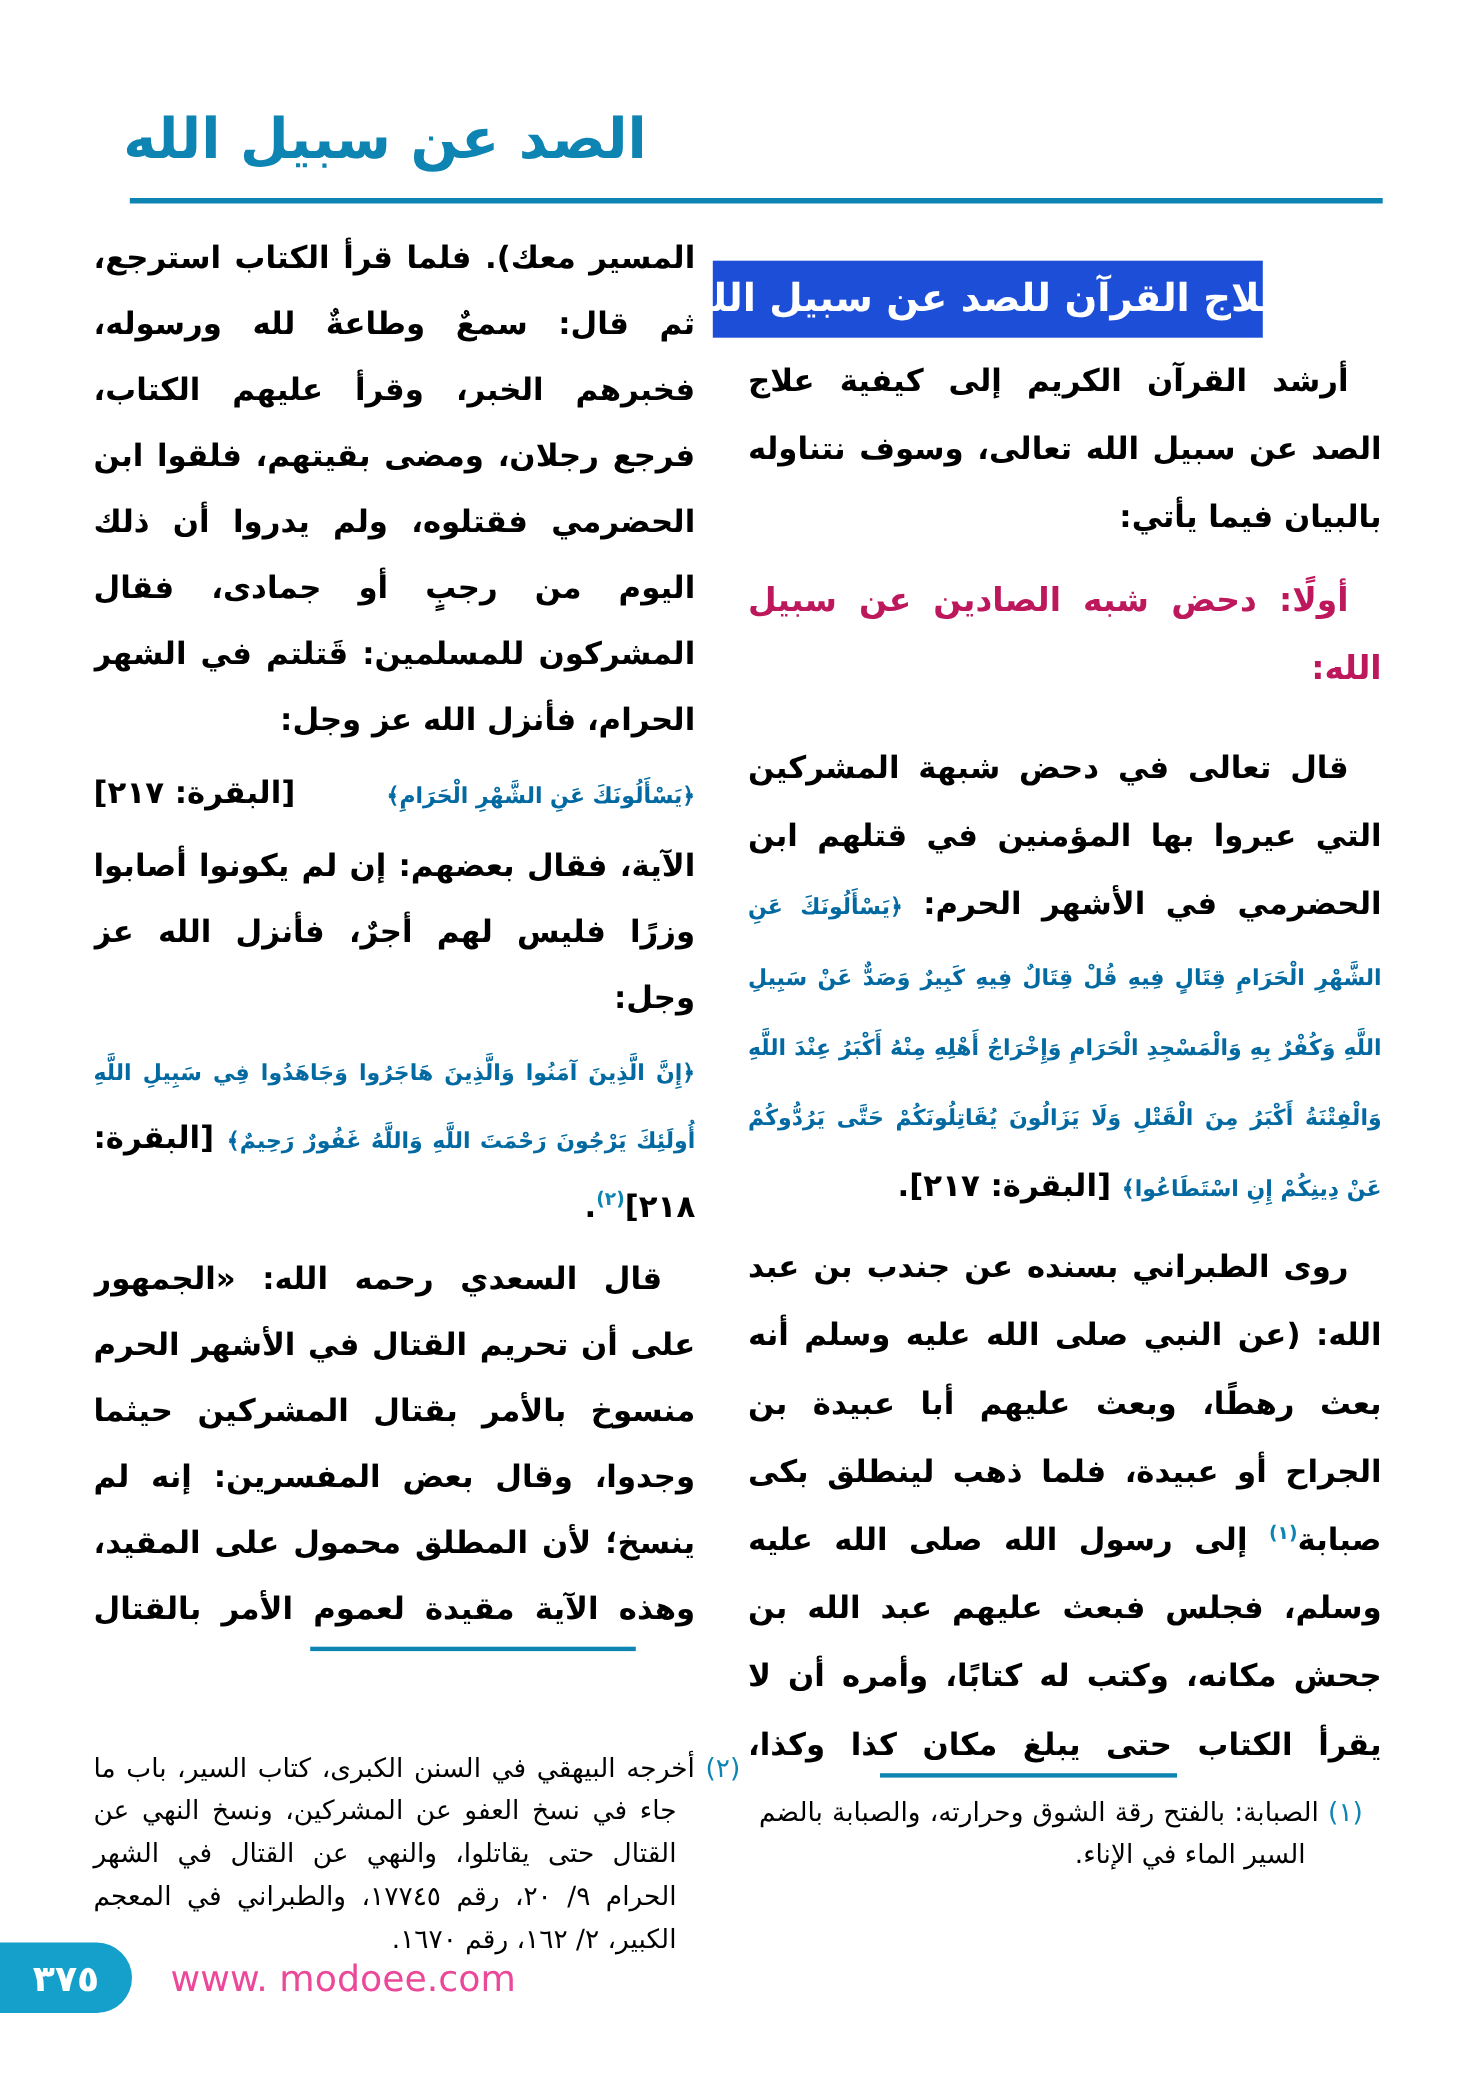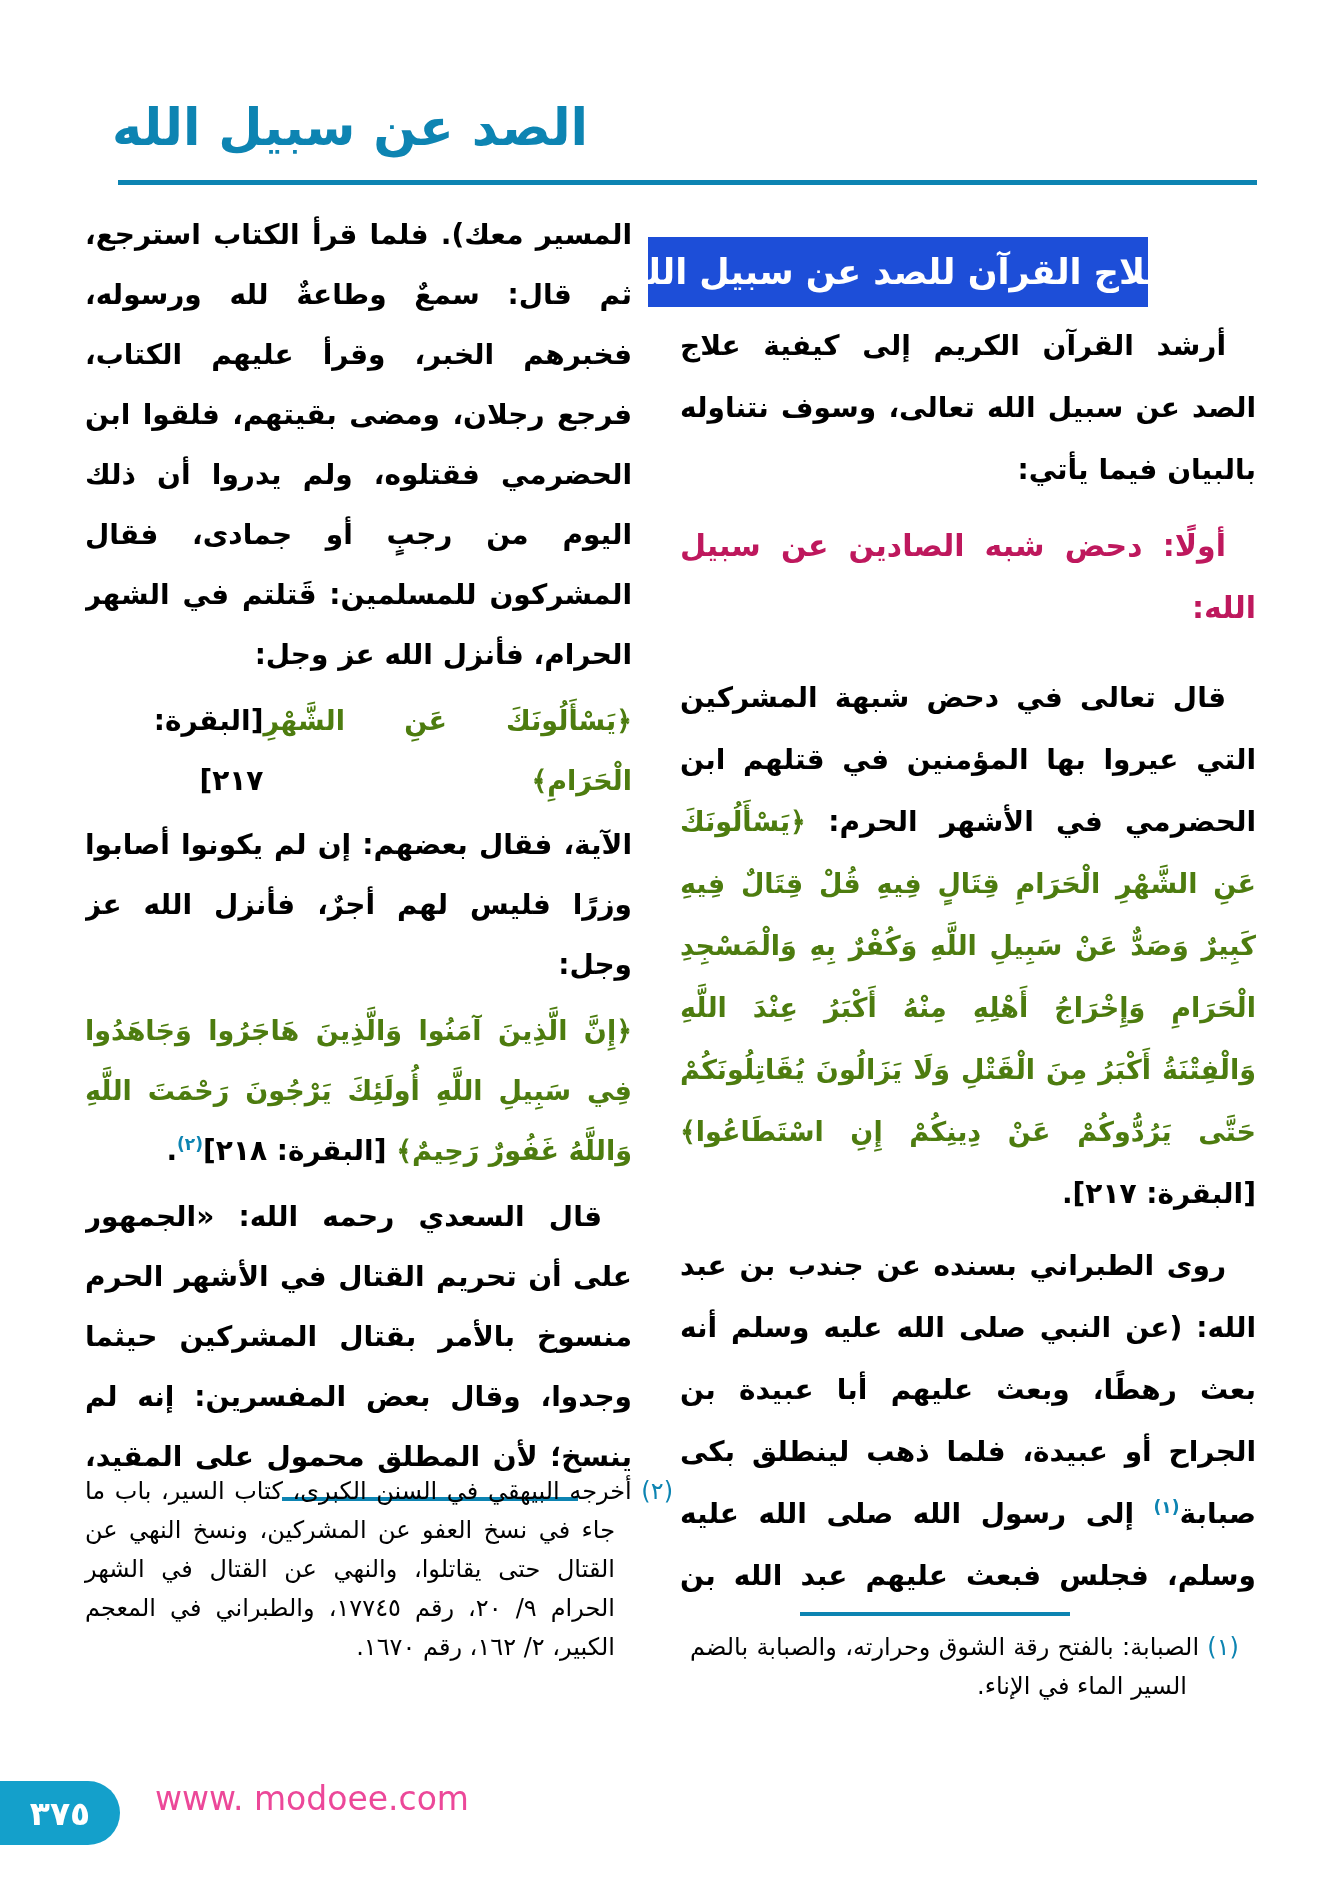--- a/index.html
+++ b/index.html
@@ -86,22 +86,22 @@
 
   .indent { text-indent: 30px; }
 
   .subheading {
     color: #be185d;
     font-size: 30px;
     margin-top: 14px !important;
   }
 
   .quran {
-    color: #4d7c0f;
-    font-size: 27px;
+    color: #0369a1;
+    font-size: 20px;
   }
   .ref { color: #000; }
 
   sup.fn-ref {
     color: #0d84b2;
     font-size: 17px;
     line-height: 0;
     vertical-align: super;
     font-weight: bold;
   }
@@ -131,21 +131,21 @@
   .footnote {
     position: absolute;
     font-size: 24px;
     line-height: 39px;
     font-weight: normal;
     text-align: justify;
     color: #000;
   }
   #fn-left {
     left: 85px;
-    top: 1472px;
+    top: 1588px;
     width: 530px;
     padding-right: 58px;
     text-indent: -58px;
   }
   #fn-right {
     left: 690px;
     top: 1628px;
     width: 497px;
     padding-right: 52px;
     text-indent: -52px;
@@ -160,21 +160,20 @@
     width: 120px;
     height: 64px;
     background: #14a0cb;
     color: #ffffff;
     border-radius: 0 34px 34px 0;
     display: flex;
     align-items: center;
     justify-content: center;
     font-size: 33px;
     font-weight: bold;
-    margin-top: 15px;
   }
   .website {
     position: absolute;
     left: 155px;
     top: 1779px;
     color: #ec4899;
     font-size: 33px;
     direction: ltr;
     font-weight: normal;
     text-decoration: none;

